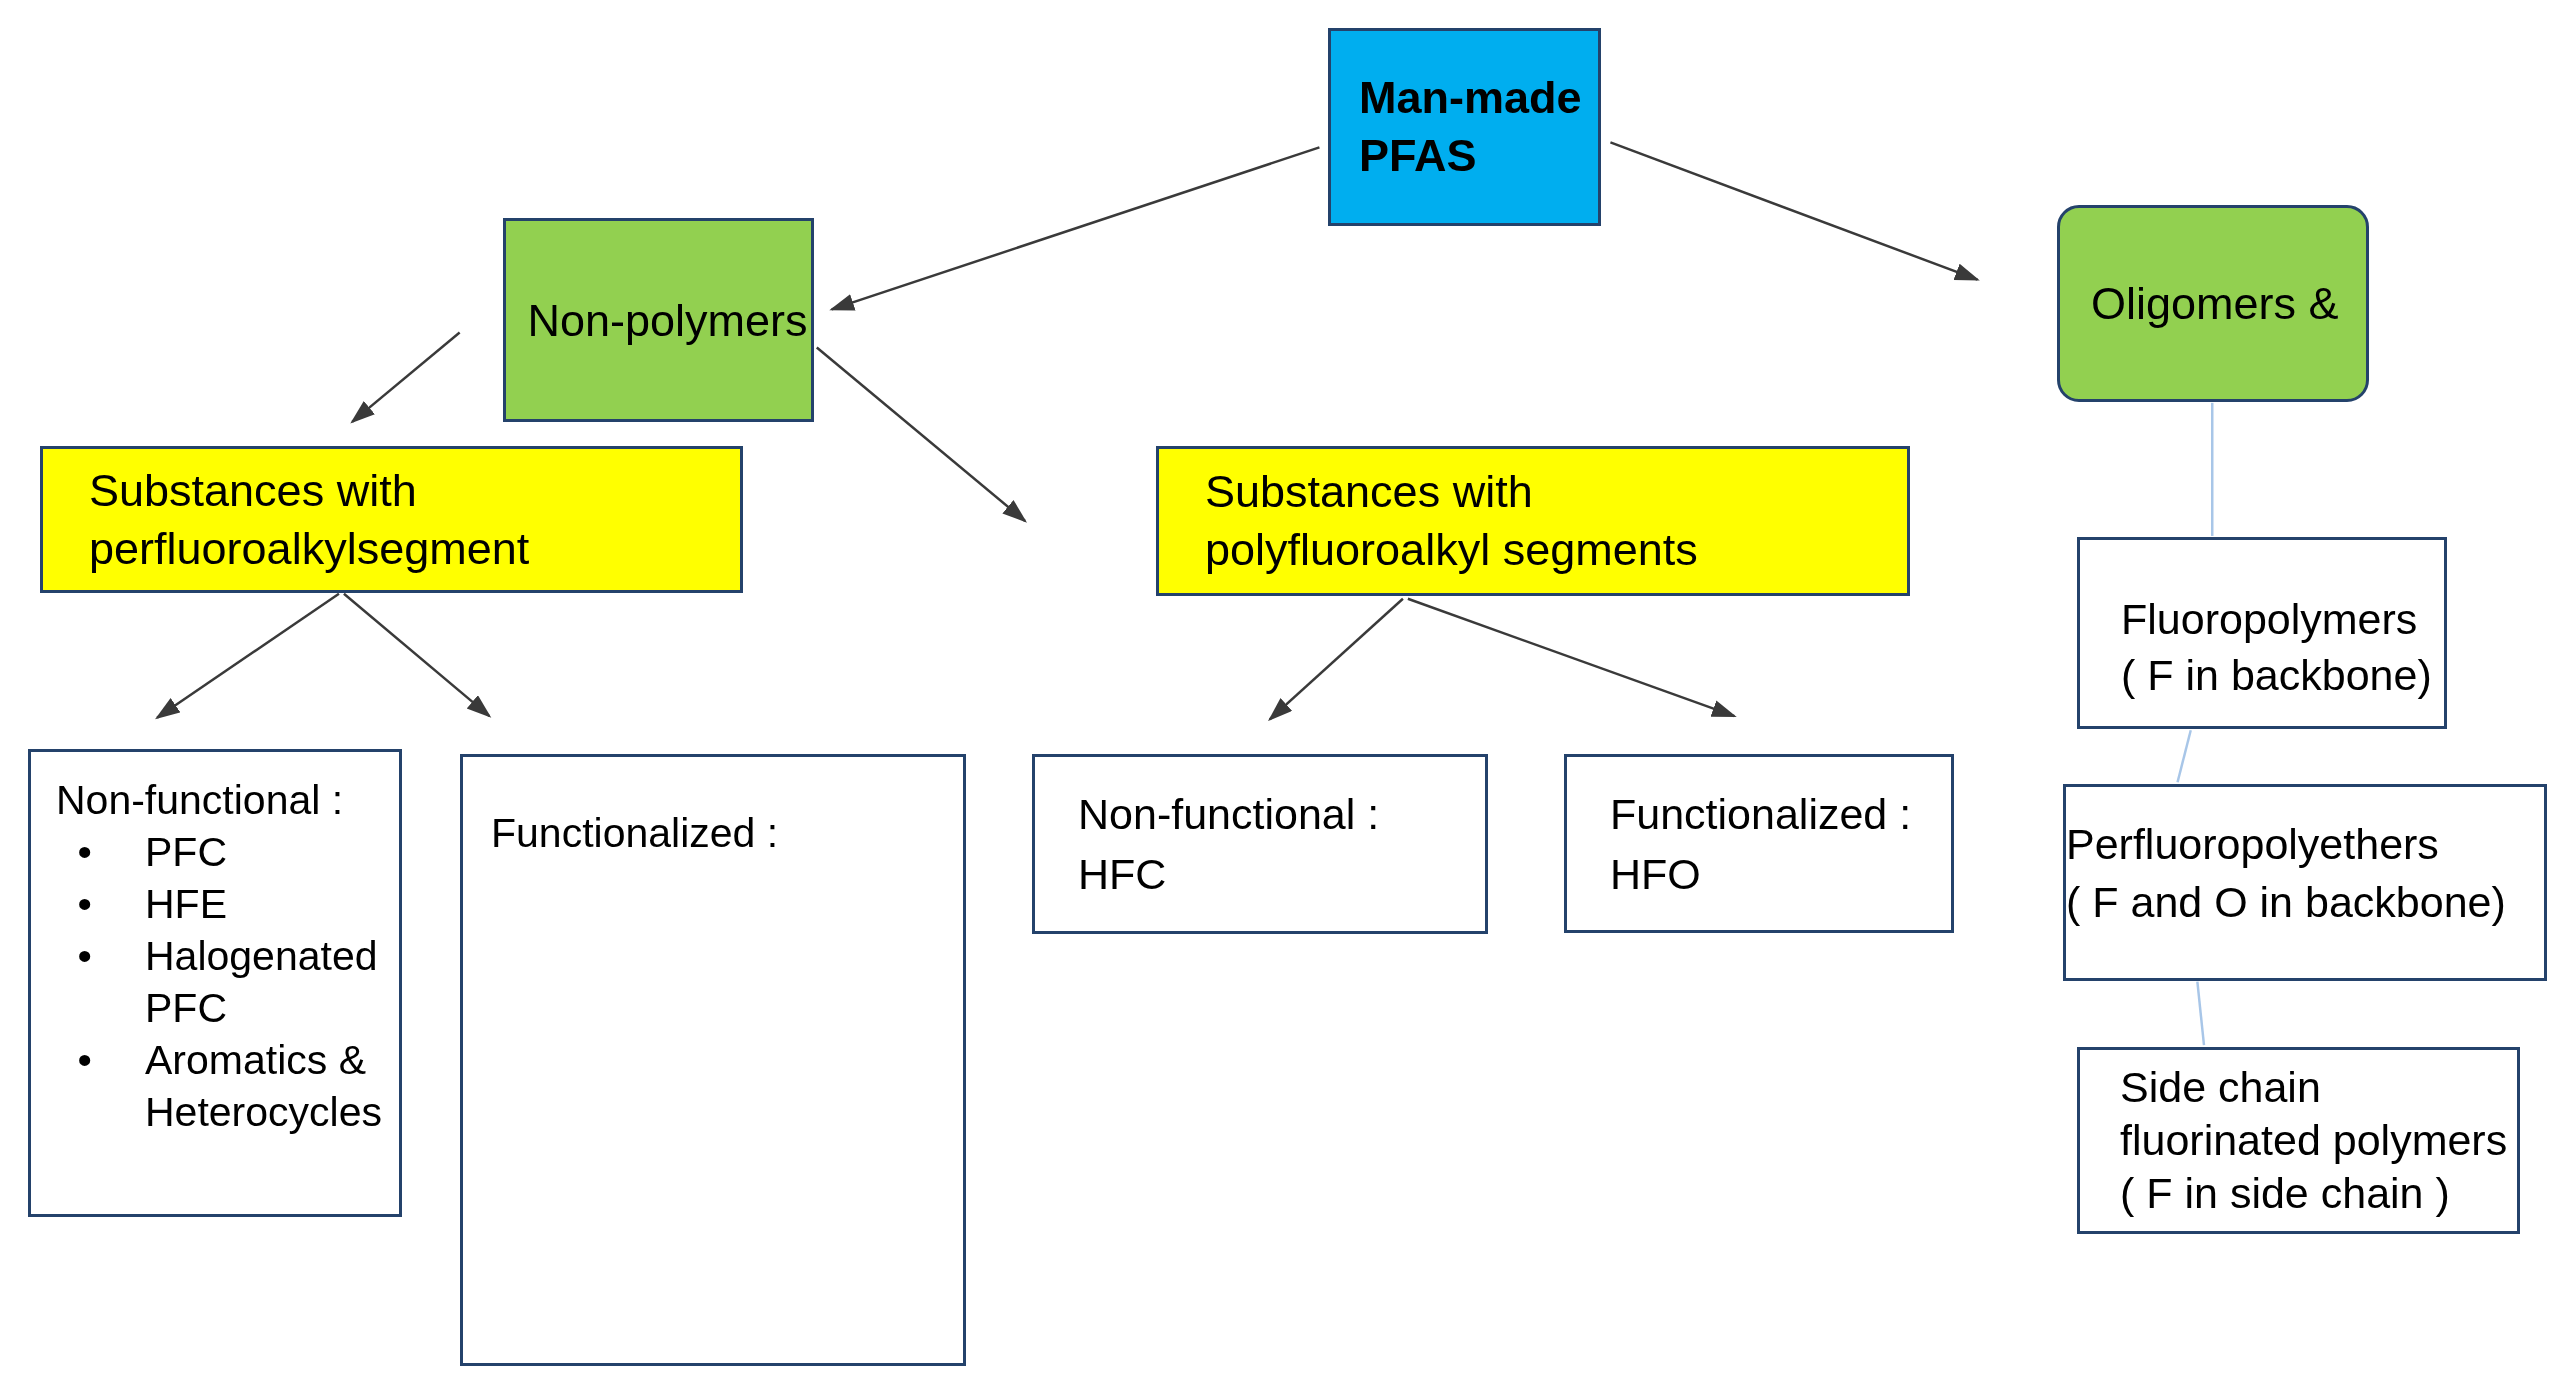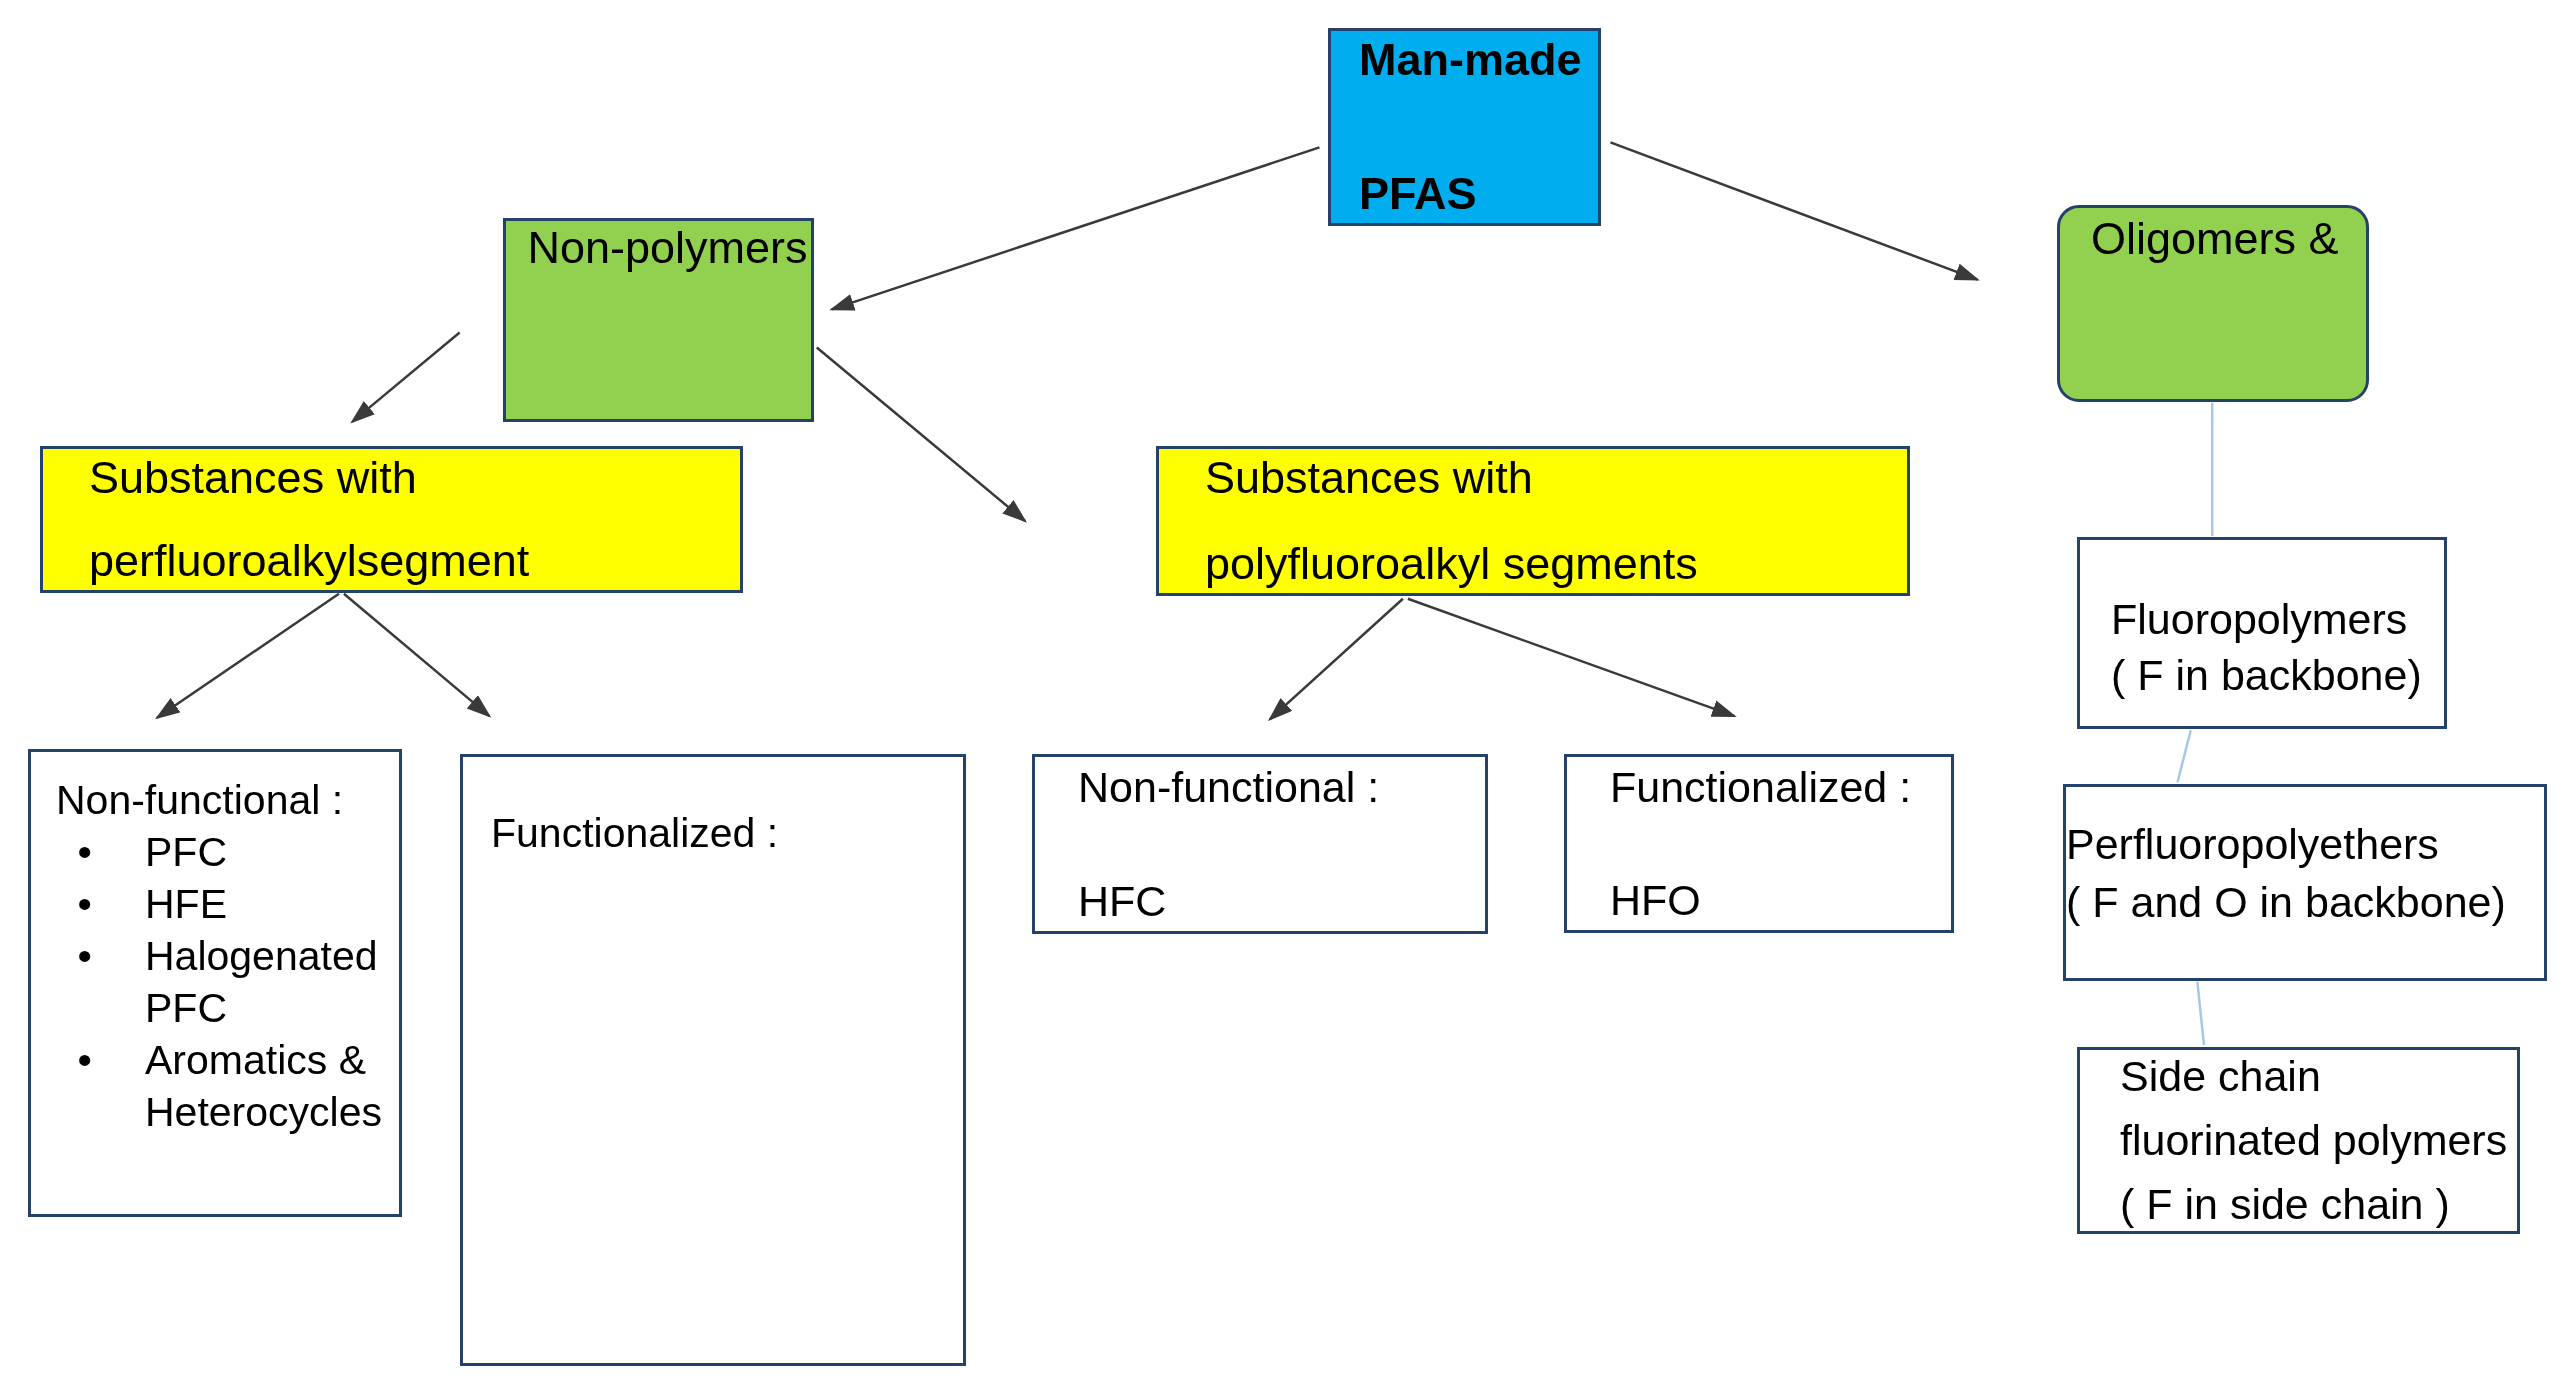--- a/index.html
+++ b/index.html
@@ -17,21 +17,21 @@
     left: 0; top: 0;
     width: 2576px; height: 1386px;
     z-index: 1;
   }
   .box {
     position: absolute;
     box-sizing: border-box;
     border: 3.3px solid #24426B;
     display: flex;
     flex-direction: column;
-    justify-content: space-between;
+    justify-content: center;
     z-index: 2;
   }
   .root {
     left: 1328px; top: 28px; width: 273px; height: 198px;
     background: #00AEEF;
     font-weight: 700;
     font-size: 45px; line-height: 58px;
     padding-left: 28px;
   }
   .branch { background: #92D050; font-size: 45px; }
@@ -62,21 +62,21 @@
   .nf2 {
     left: 1032px; top: 754px; width: 456px; height: 180px;
     font-size: 43px; line-height: 60px; padding-left: 43px;
   }
   .f2 {
     left: 1564px; top: 754px; width: 390px; height: 179px;
     font-size: 43px; line-height: 60px; padding-left: 43px;
   }
   .fp {
     left: 2077px; top: 537px; width: 370px; height: 192px;
-    font-size: 43px; line-height: 56px; padding-left: 31px;
+    font-size: 43px; line-height: 56px; padding-left: 41px;
     justify-content: flex-end; padding-bottom: 23px;
   }
   .pfpe {
     left: 2063px; top: 784px; width: 484px; height: 197px;
     font-size: 43px; line-height: 58px; 
     justify-content: flex-start; padding-top: 28px;
   }
   .scfp {
     left: 2077px; top: 1047px; width: 443px; height: 187px;
     font-size: 43px; line-height: 53px; padding-left: 40px;

